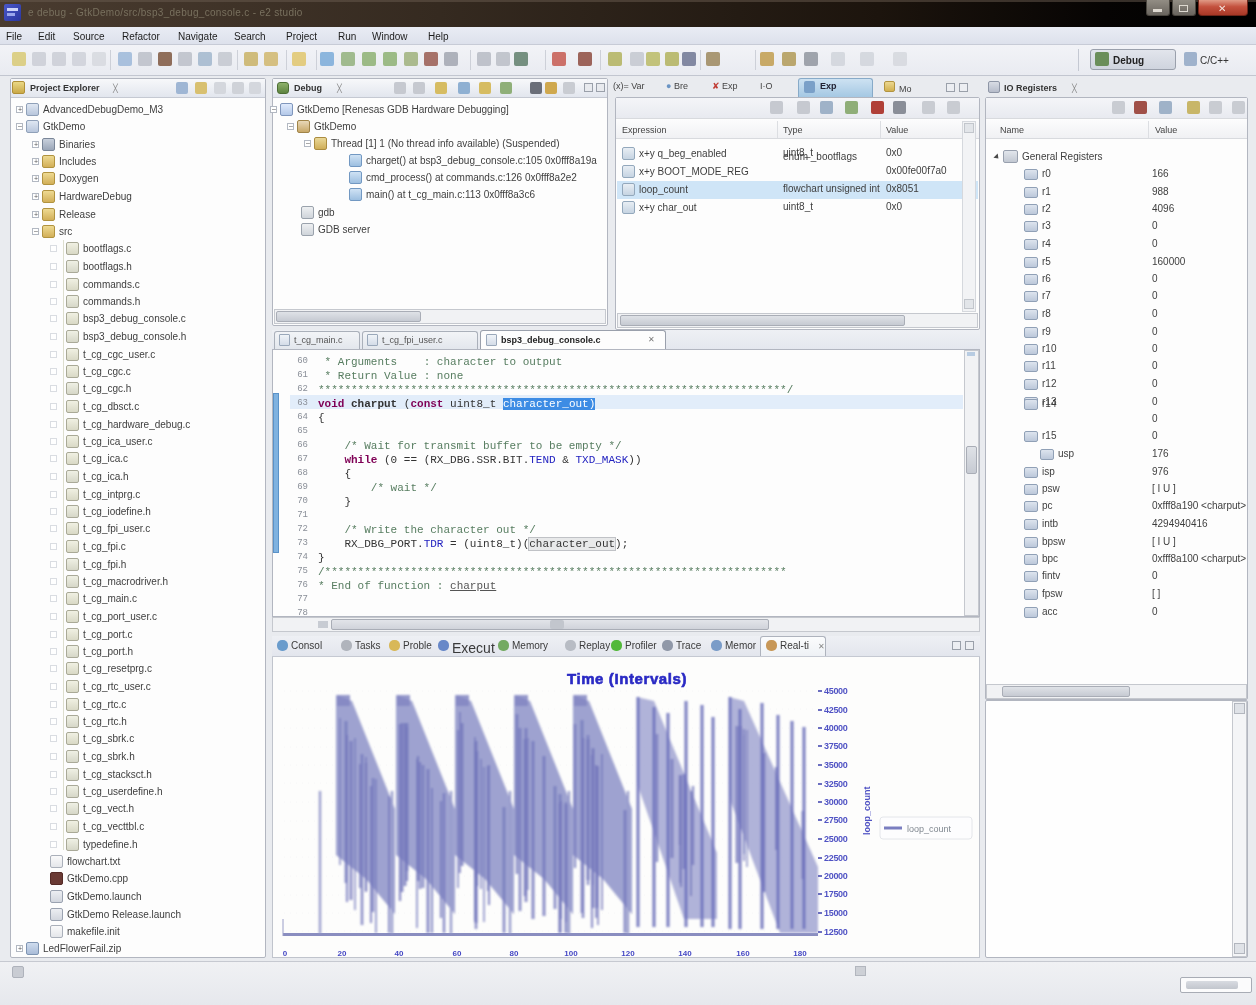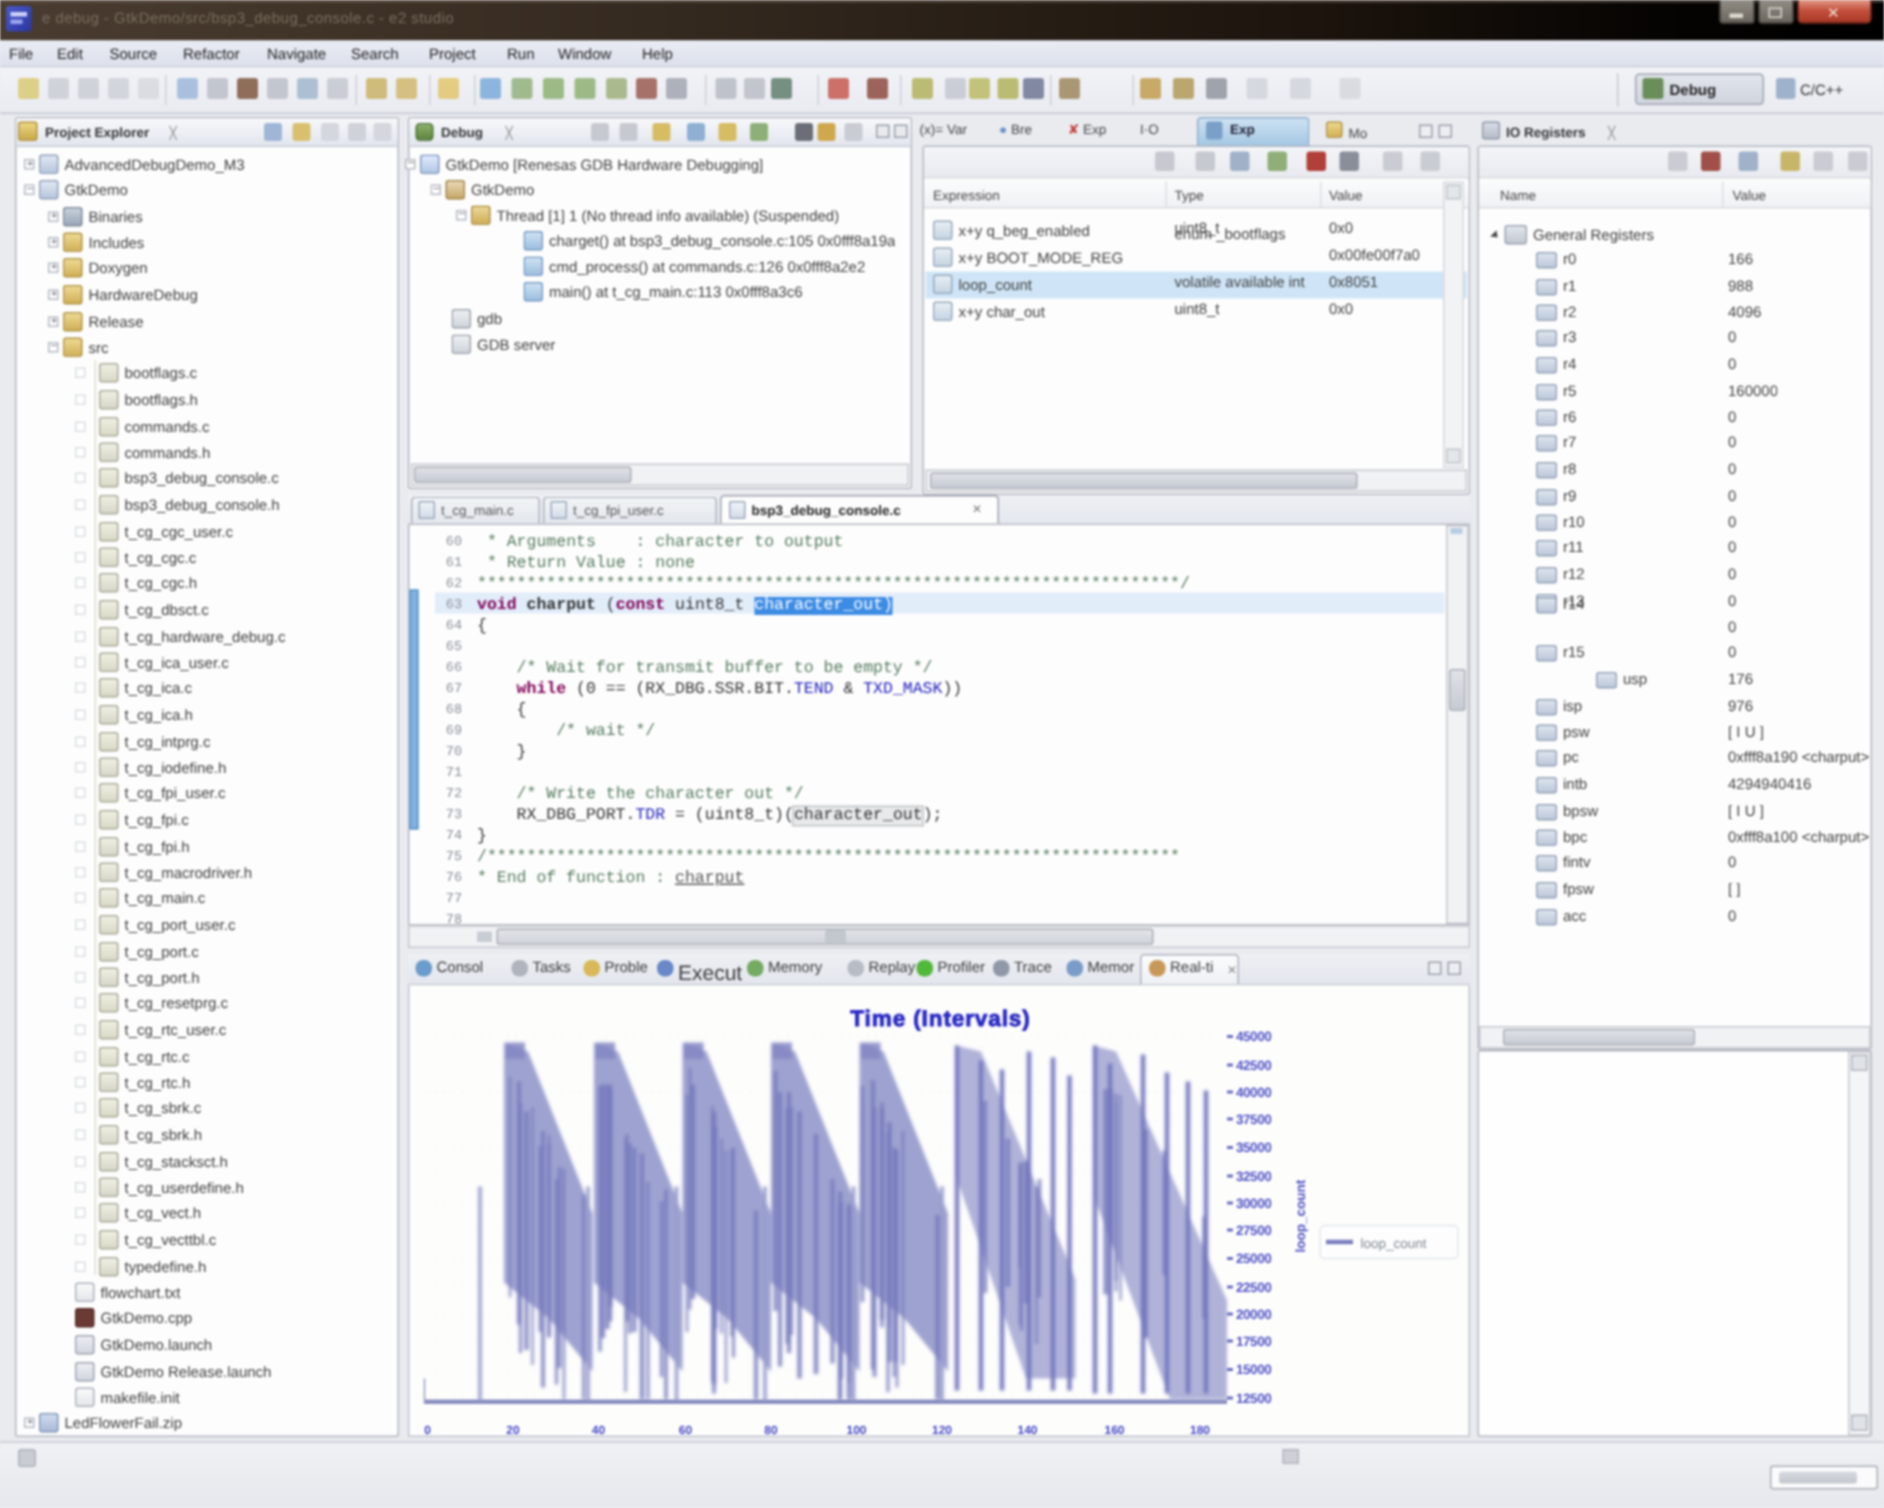--- a/index.html
+++ b/index.html
@@ -216,21 +216,21 @@
 <div class="ab" style="left:777px;top:121px;width:1px;height:17px;background:#dcdee2"></div>
 <div class="ab" style="left:880px;top:121px;width:1px;height:17px;background:#dcdee2"></div>
 <div class="row" style="left:622px;top:147px"><i class="ic" style="background:linear-gradient(#e8eef4,#c6d4e2);border:1px solid #93a8bc"></i><span>x+y q_beg_enabled</span></div>
 <div class="row" style="left:783px;top:147px">uint8_t</div>
 <div class="row" style="left:886px;top:147px">0x0</div>
 <div class="row" style="left:622px;top:165px"><i class="ic" style="background:linear-gradient(#e8eef4,#c6d4e2);border:1px solid #93a8bc"></i><span>x+y BOOT_MODE_REG</span></div>
 <div class="row" style="left:783px;top:151px">enum _bootflags</div>
 <div class="row" style="left:886px;top:165px">0x00fe00f7a0</div>
 <div class="ab" style="left:617px;top:181px;width:361px;height:18px;background:#cfe5f7"></div>
 <div class="row" style="left:622px;top:183px"><i class="ic" style="background:linear-gradient(#e8eef4,#c6d4e2);border:1px solid #93a8bc"></i><span>loop_count</span></div>
-<div class="row" style="left:783px;top:183px">volatile available int</div>
+<div class="row" style="left:783px;top:183px">flowchart unsigned int</div>
 <div class="row" style="left:886px;top:183px">0x8051</div>
 <div class="row" style="left:622px;top:201px"><i class="ic" style="background:linear-gradient(#e8eef4,#c6d4e2);border:1px solid #93a8bc"></i><span>x+y char_out</span></div>
 <div class="row" style="left:783px;top:201px">uint8_t</div>
 <div class="row" style="left:886px;top:201px">0x0</div>
 <div class="scrt" style="left:962px;top:121px;width:14px;height:191px;background:#f2f3f5;border-color:#d5d8dd"></div>
 <div class="ab" style="left:964px;top:123px;width:10px;height:10px;background:#e2e5e9;border:1px solid #c2c6cc"></div>
 <div class="ab" style="left:964px;top:299px;width:10px;height:10px;background:#e2e5e9;border:1px solid #c2c6cc"></div>
 <div class="scrt" style="left:617px;top:313px;width:361px;height:15px"></div>
 <div class="scrh" style="left:620px;top:315px;width:285px;height:11px"></div>
 <div class="ab" style="left:988px;top:81px;width:12px;height:12px;background:linear-gradient(#d8dce4,#b6bcca);border:1px solid #8e96a6;border-radius:2px"></div>
@@ -274,21 +274,21 @@
 <div class="row" style="left:1024px;top:360px"><i class="ic" style="background:linear-gradient(#dde4ee,#bcc8da);border:1px solid #90a0b6;width:14px;height:11px"></i><span>r11</span></div>
 <div class="row" style="left:1152px;top:360px;max-width:94px;overflow:hidden">0</div>
 <div class="row" style="left:1024px;top:378px"><i class="ic" style="background:linear-gradient(#dde4ee,#bcc8da);border:1px solid #90a0b6;width:14px;height:11px"></i><span>r12</span></div>
 <div class="row" style="left:1152px;top:378px;max-width:94px;overflow:hidden">0</div>
 <div class="row" style="left:1024px;top:396px"><i class="ic" style="background:linear-gradient(#dde4ee,#bcc8da);border:1px solid #90a0b6;width:14px;height:11px"></i><span>r13</span></div>
 <div class="row" style="left:1152px;top:396px;max-width:94px;overflow:hidden">0</div>
 <div class="row" style="left:1024px;top:398px"><i class="ic" style="background:linear-gradient(#dde4ee,#bcc8da);border:1px solid #90a0b6;width:14px;height:11px"></i><span>r14</span></div>
 <div class="row" style="left:1152px;top:413px;max-width:94px;overflow:hidden">0</div>
 <div class="row" style="left:1024px;top:430px"><i class="ic" style="background:linear-gradient(#dde4ee,#bcc8da);border:1px solid #90a0b6;width:14px;height:11px"></i><span>r15</span></div>
 <div class="row" style="left:1152px;top:430px;max-width:94px;overflow:hidden">0</div>
-<div class="row" style="left:1064px;top:448px"><i class="ic" style="background:linear-gradient(#dde4ee,#bcc8da);border:1px solid #90a0b6;width:14px;height:11px"></i><span>usp</span></div>
+<div class="row" style="left:1040px;top:448px"><i class="ic" style="background:linear-gradient(#dde4ee,#bcc8da);border:1px solid #90a0b6;width:14px;height:11px"></i><span>usp</span></div>
 <div class="row" style="left:1152px;top:448px;max-width:94px;overflow:hidden">176</div>
 <div class="row" style="left:1024px;top:466px"><i class="ic" style="background:linear-gradient(#dde4ee,#bcc8da);border:1px solid #90a0b6;width:14px;height:11px"></i><span>isp</span></div>
 <div class="row" style="left:1152px;top:466px;max-width:94px;overflow:hidden">976</div>
 <div class="row" style="left:1024px;top:483px"><i class="ic" style="background:linear-gradient(#dde4ee,#bcc8da);border:1px solid #90a0b6;width:14px;height:11px"></i><span>psw</span></div>
 <div class="row" style="left:1152px;top:483px;max-width:94px;overflow:hidden">[ I U ]</div>
 <div class="row" style="left:1024px;top:500px"><i class="ic" style="background:linear-gradient(#dde4ee,#bcc8da);border:1px solid #90a0b6;width:14px;height:11px"></i><span>pc</span></div>
 <div class="row" style="left:1152px;top:500px;max-width:94px;overflow:hidden">0xfff8a190 &lt;charput&gt;</div>
 <div class="row" style="left:1024px;top:518px"><i class="ic" style="background:linear-gradient(#dde4ee,#bcc8da);border:1px solid #90a0b6;width:14px;height:11px"></i><span>intb</span></div>
 <div class="row" style="left:1152px;top:518px;max-width:94px;overflow:hidden">4294940416</div>
 <div class="row" style="left:1024px;top:536px"><i class="ic" style="background:linear-gradient(#dde4ee,#bcc8da);border:1px solid #90a0b6;width:14px;height:11px"></i><span>bpsw</span></div>

